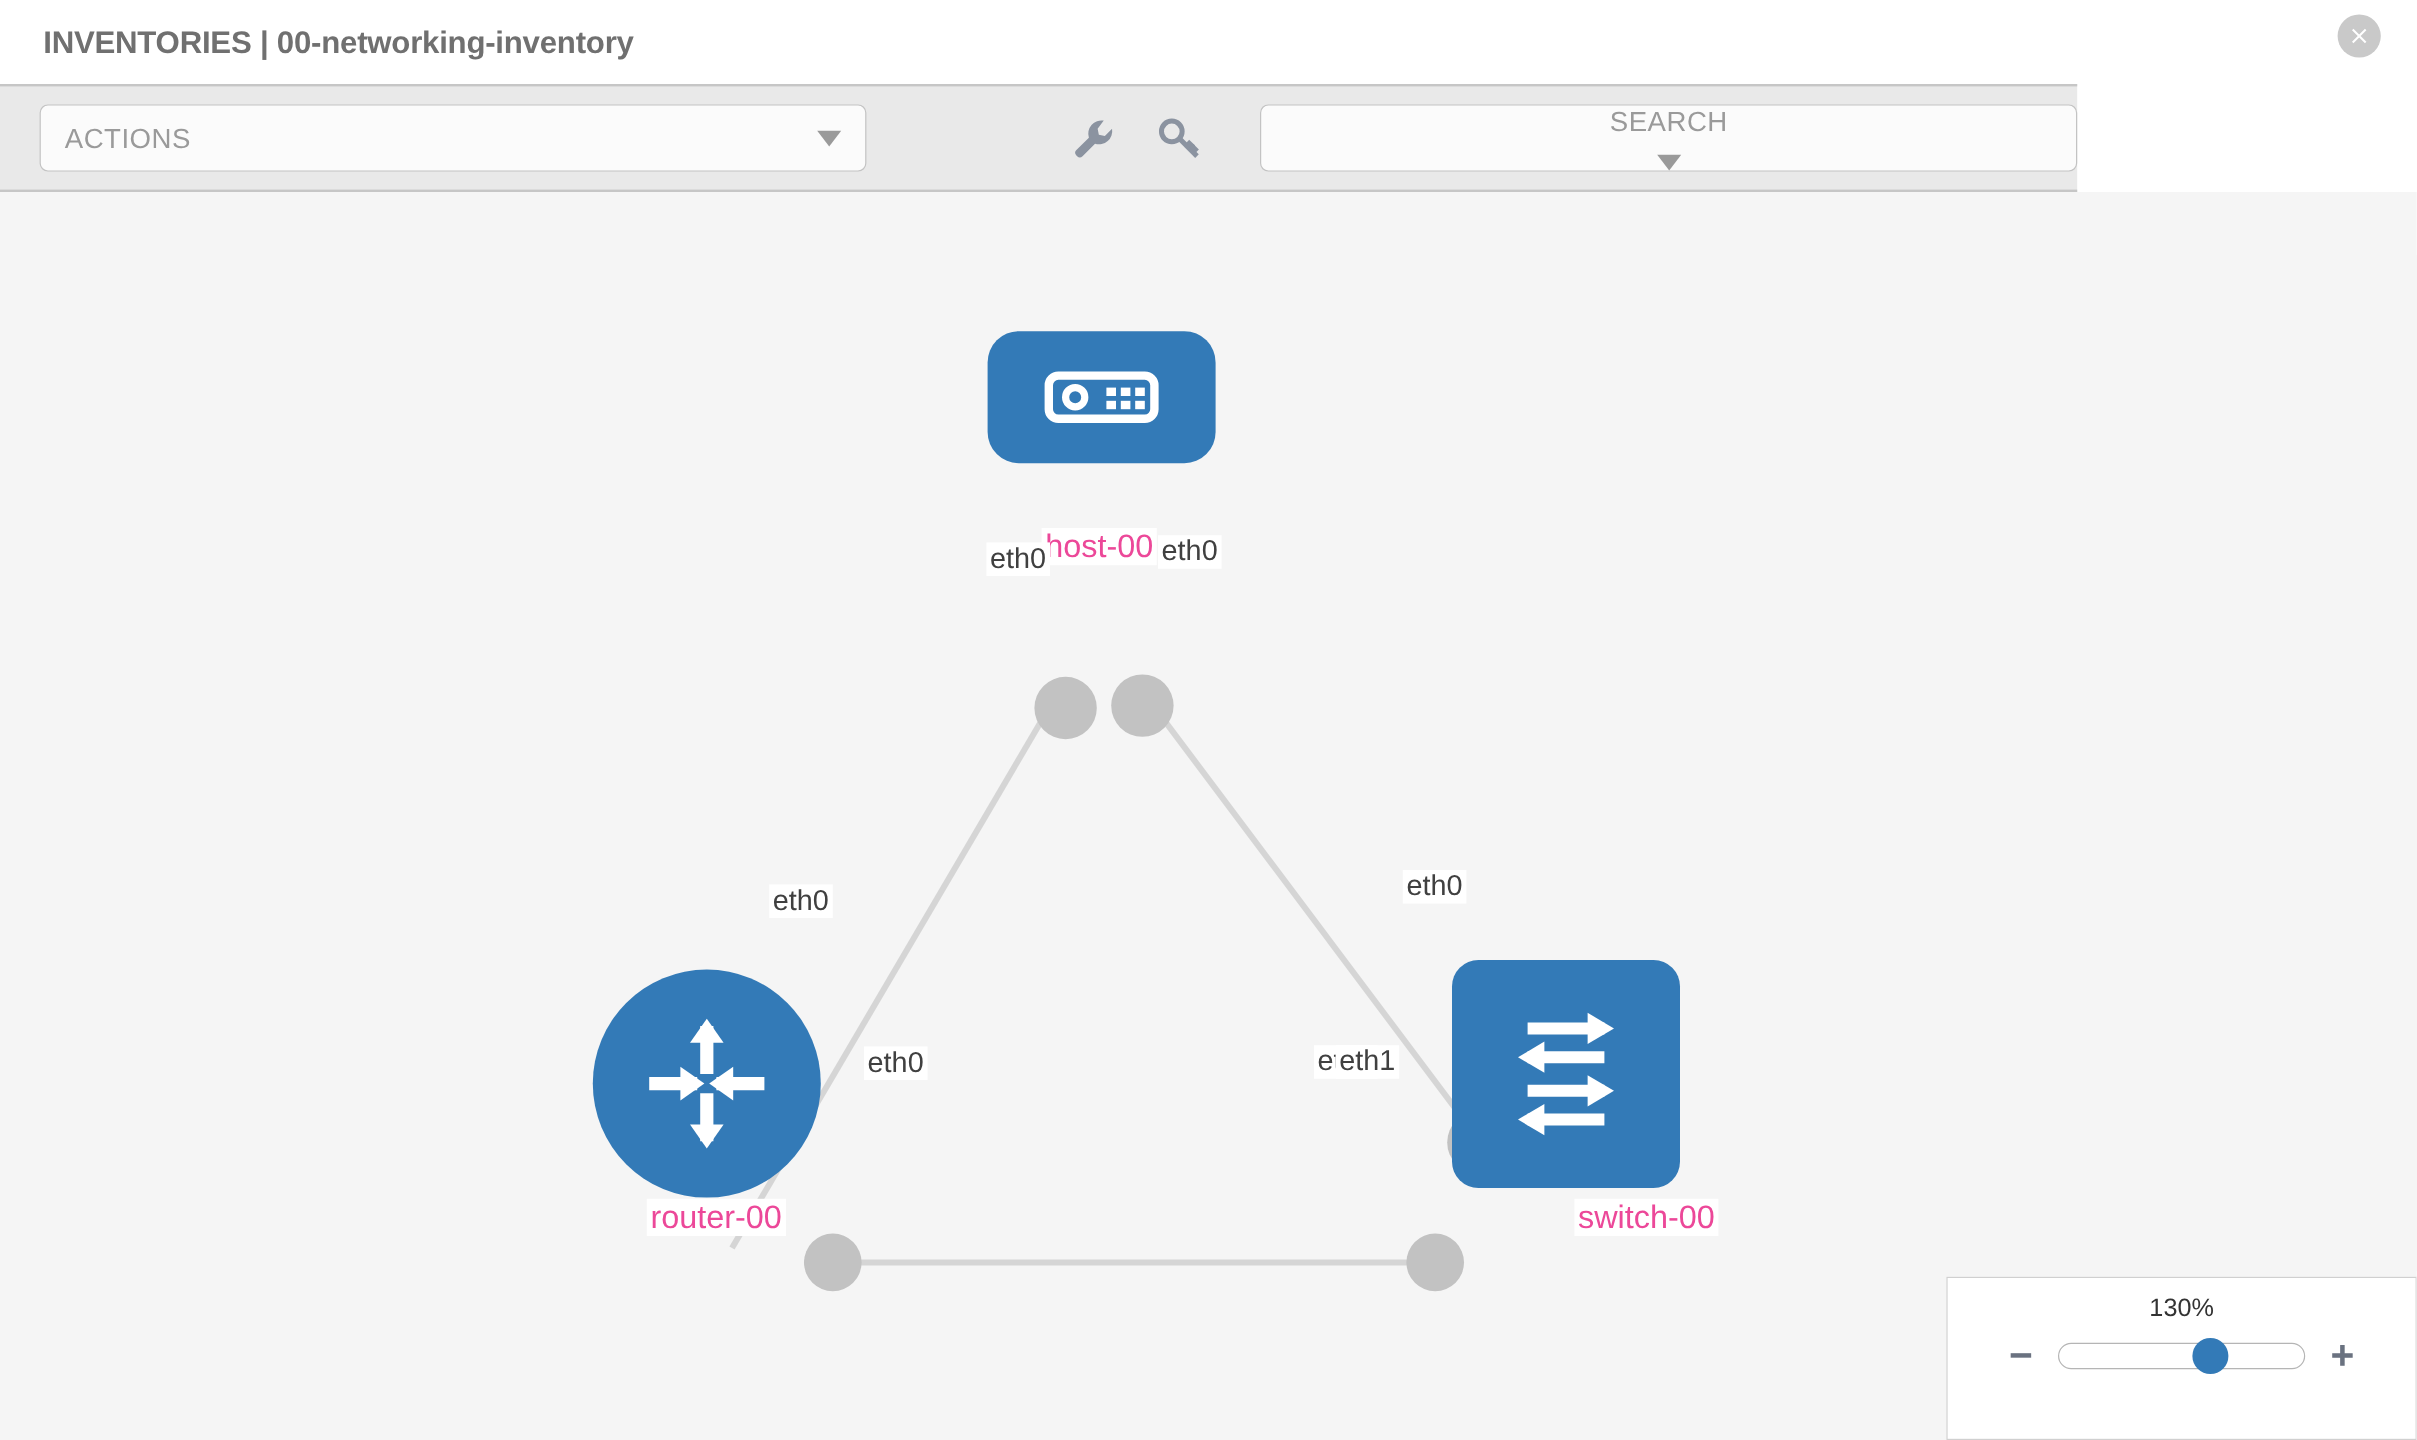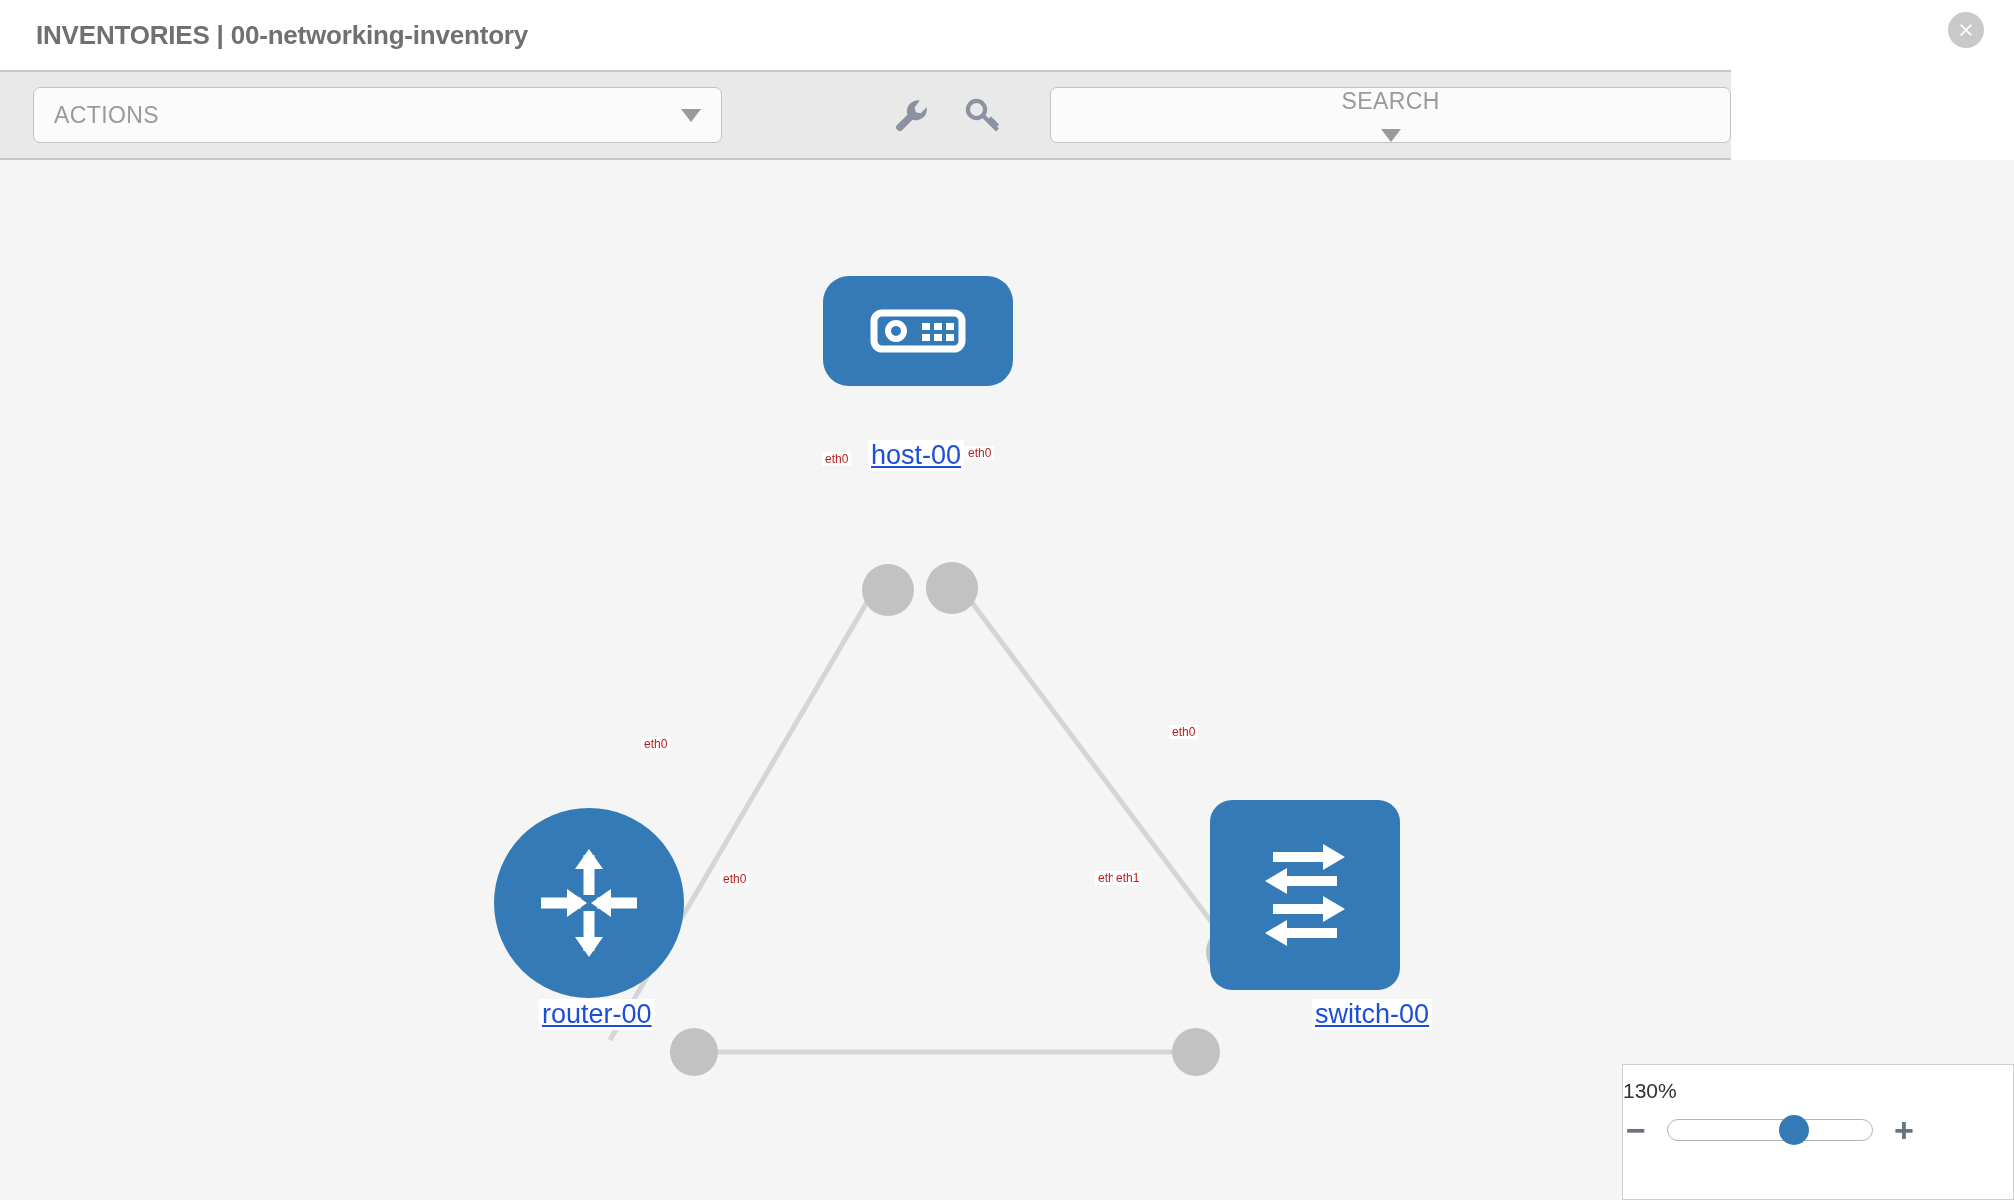--- a/index.html
+++ b/index.html
@@ -83,50 +83,49 @@
     background: #f5f5f5;
     overflow: hidden;
   }
   .topology-svg { position: absolute; left: 0; top: 0; }
 
   .edge-line { stroke: #d5d5d5; stroke-width: 5; fill: none; }
   .iface-dot { fill: #c2c2c2; }
 
   .node-label {
     position: absolute;
-    font-size: 27px; color: #1d4ed8;
+    font-size: 27px; color: #ec4899;
     background: #ffffff;
     white-space: nowrap;
     padding: 0 3px;
-    text-decoration: underline;
   }
   .iface-label {
     position: absolute;
-    font-size: 12px; color: #b91c1c;
+    font-size: 24px; color: #404040;
     background: #ffffff;
     white-space: nowrap;
     padding: 0 3px;
   }
 
   .node { position: absolute; cursor: pointer; }
   .node-shape-round { border-radius: 50%; background: #337ab7; }
   .node-shape-rrect { border-radius: 26px; background: #337ab7; }
   .node-shape-rrect-sq { border-radius: 22px; background: #337ab7; }
   .node-icon-wrap {
     width: 100%; height: 100%;
     display: flex; align-items: center; justify-content: center;
   }
 
   
   .zoom-panel {
     position: absolute; right: 0; bottom: 0;
     width: 392px; height: 136px;
     background: #ffffff;
     border: 1px solid #d0d0d0;
-    display: flex; flex-direction: column; align-items: flex-start;
+    display: flex; flex-direction: column; align-items: center;
   }
   .zoom-value {
     margin-top: 14px;
     font-size: 21px; color: #333333;
   }
   .zoom-row {
     margin-top: 10px;
     display: flex; align-items: center; gap: 18px;
   }
   .zoom-minus, .zoom-plus {

